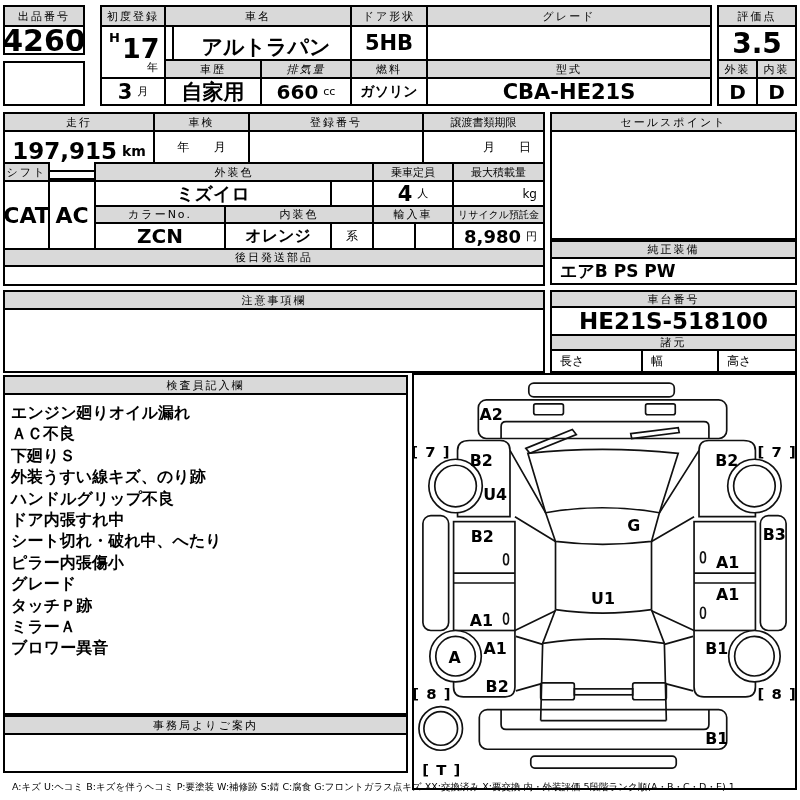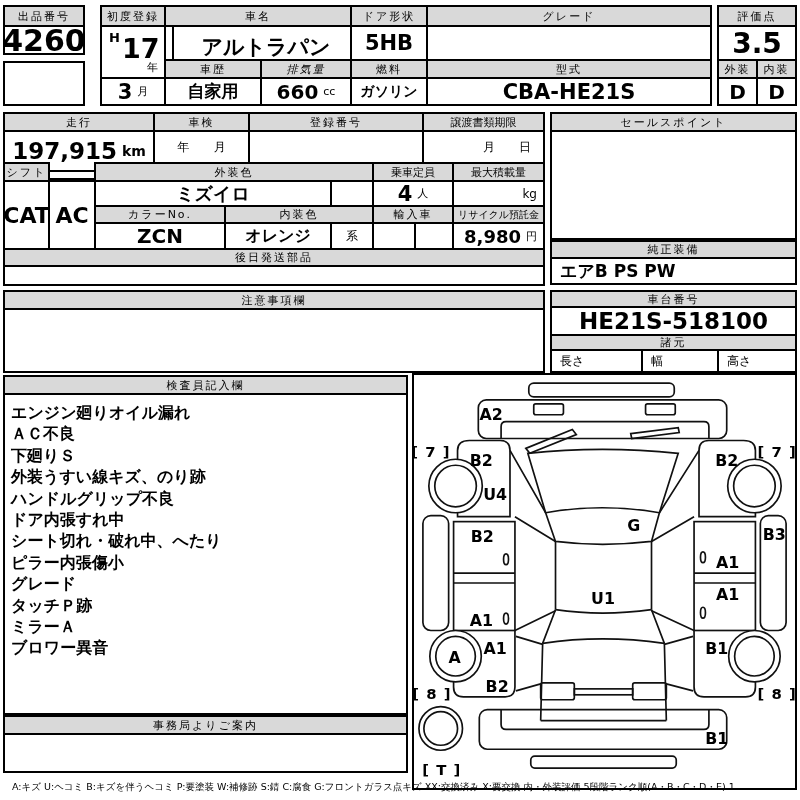--- a/index.html
+++ b/index.html
@@ -45,21 +45,21 @@
   <div class="c h" style="left:164px;top:5px;width:188px;height:22px;">車名</div>
   <div class="c v" style="left:164px;top:25px;width:188px;height:44px;font-size:21px;margin-left:8px;">アルトラパン</div>
 
   <div class="c h" style="left:350px;top:5px;width:78px;height:22px;">ドア形状</div>
   <div class="c v" style="left:350px;top:25px;width:78px;height:36px;font-size:21px;">5HB</div>
 
   <div class="c h" style="left:426px;top:5px;width:286px;height:22px;">グレード</div>
   <div class="c v" style="left:426px;top:25px;width:286px;height:36px;"></div>
 
   <div class="c h" style="left:164px;top:59px;width:98px;height:20px;">車歴</div>
-  <div class="c v" style="left:164px;top:77px;width:98px;height:29px;font-size:17px;text-align:right;">自家用</div>
+  <div class="c v" style="left:164px;top:77px;width:98px;height:29px;font-size:21px;text-align:right;">自家用</div>
 
   <div class="c h" style="left:260px;top:59px;width:92px;height:20px;font-style:italic;">排気量</div>
   <div class="c v" style="left:260px;top:77px;width:92px;height:29px;">
     <span style="font-size:20px;">660</span>
     <span class="unit">cc</span>
   </div>
 
   <div class="c h" style="left:350px;top:59px;width:78px;height:20px;">燃料</div>
   <div class="c v" style="left:350px;top:77px;width:78px;height:29px;font-size:14px;">ガソリン</div>
 

